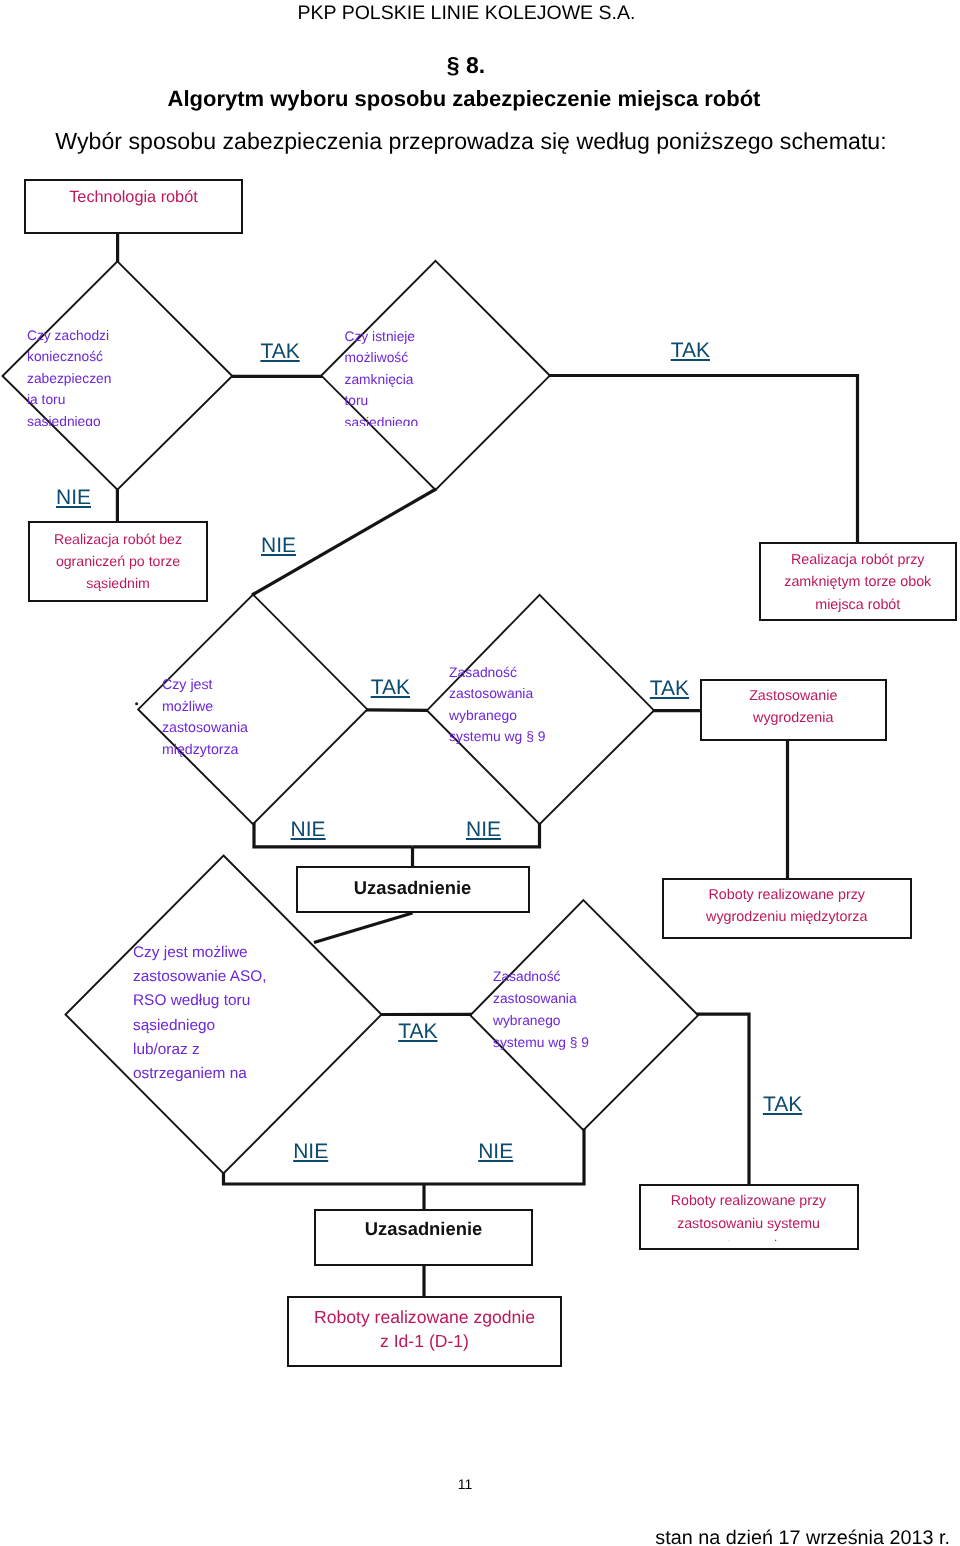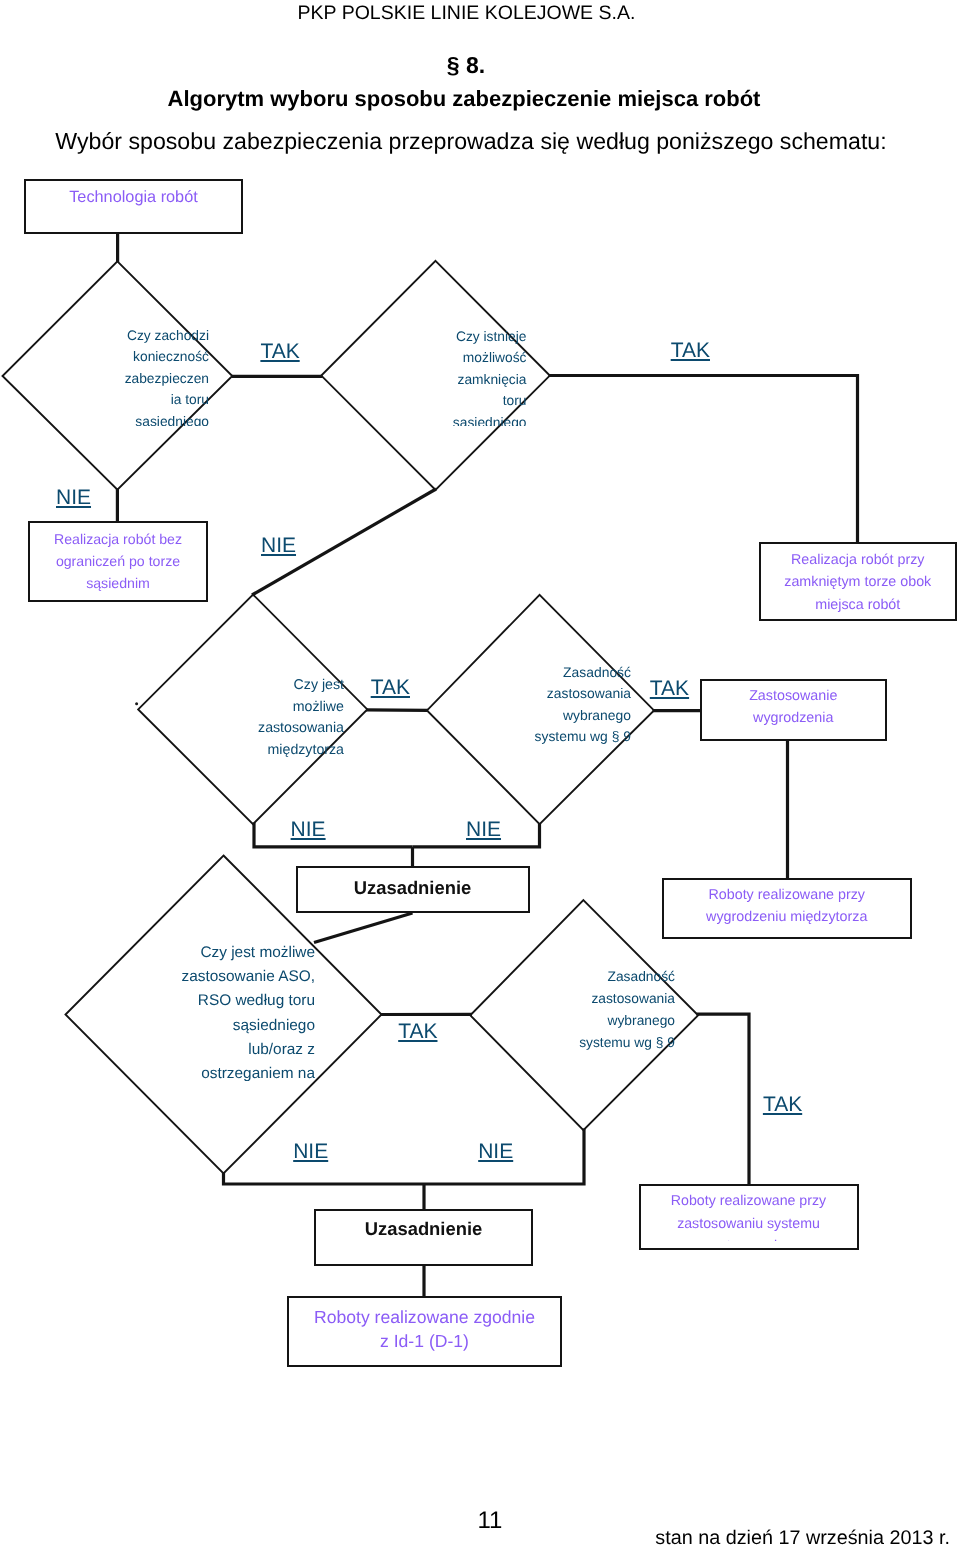--- a/index.html
+++ b/index.html
@@ -17,23 +17,23 @@
 
   .pagenum{position:absolute;width:930px;left:0;text-align:center;font-size:19px;}
   .statusline{position:absolute;text-align:right;font-size:19.8px;}
 
   
   .fc{position:absolute;left:0;top:0;width:960px;height:1546px;}
   .box{position:absolute;box-sizing:border-box;border:2px solid #141414;background:#fff;
        overflow:hidden;}
   .box .t{position:absolute;left:0;width:100%;text-align:center;
           font-family:"Liberation Sans",sans-serif;font-size:14.2px;line-height:22.3px;
-          color:#8b5cf6;}
-  .dtxt{position:absolute;text-align:right;font-family:"Liberation Sans",sans-serif;
-        font-size:14.2px;line-height:21.5px;color:#0c4a6e;}
+          color:#be185d;}
+  .dtxt{position:absolute;text-align:left;font-family:"Liberation Sans",sans-serif;
+        font-size:14.2px;line-height:21.5px;color:#6d28d9;}
   .lbl{position:absolute;font-family:"Liberation Sans",sans-serif;font-size:21px;
        line-height:22px;white-space:nowrap;color:#0c4a6e;text-decoration:underline;}
   svg.links{position:absolute;left:0;top:0;width:960px;height:1546px;overflow:visible;}
   .clip{position:absolute;overflow:hidden;}
 </style>
 </head>
 <body>
 
 <div id="page">
 
@@ -193,15 +193,15 @@
     <div class="lbl" style="left:370.7px;top:677.3px;">TAK</div>
     <div class="lbl" style="left:649.8px;top:677.5px;">TAK</div>
     <div class="lbl" style="left:290.6px;top:818.9px;">NIE</div>
     <div class="lbl" style="left:466.0px;top:818.9px;">NIE</div>
     <div class="lbl" style="left:398.2px;top:1021.2px;">TAK</div>
     <div class="lbl" style="left:762.9px;top:1093.7px;">TAK</div>
     <div class="lbl" style="left:293.2px;top:1141.1px;">NIE</div>
     <div class="lbl" style="left:478.2px;top:1141.1px;">NIE</div>
   </div>
 
-  <div class="pagenum" style="top:1511px;font-size:24px;line-height:20px;padding-left:25px;">11</div>
+  <div class="pagenum" style="top:1474px;font-size:14px;line-height:20px;">11</div>
   <div class="statusline" style="left:0;top:1528px;width:950px;line-height:20px;">stan na dzień 17 września 2013 r.</div>
 </div>
 
 </body></html>

